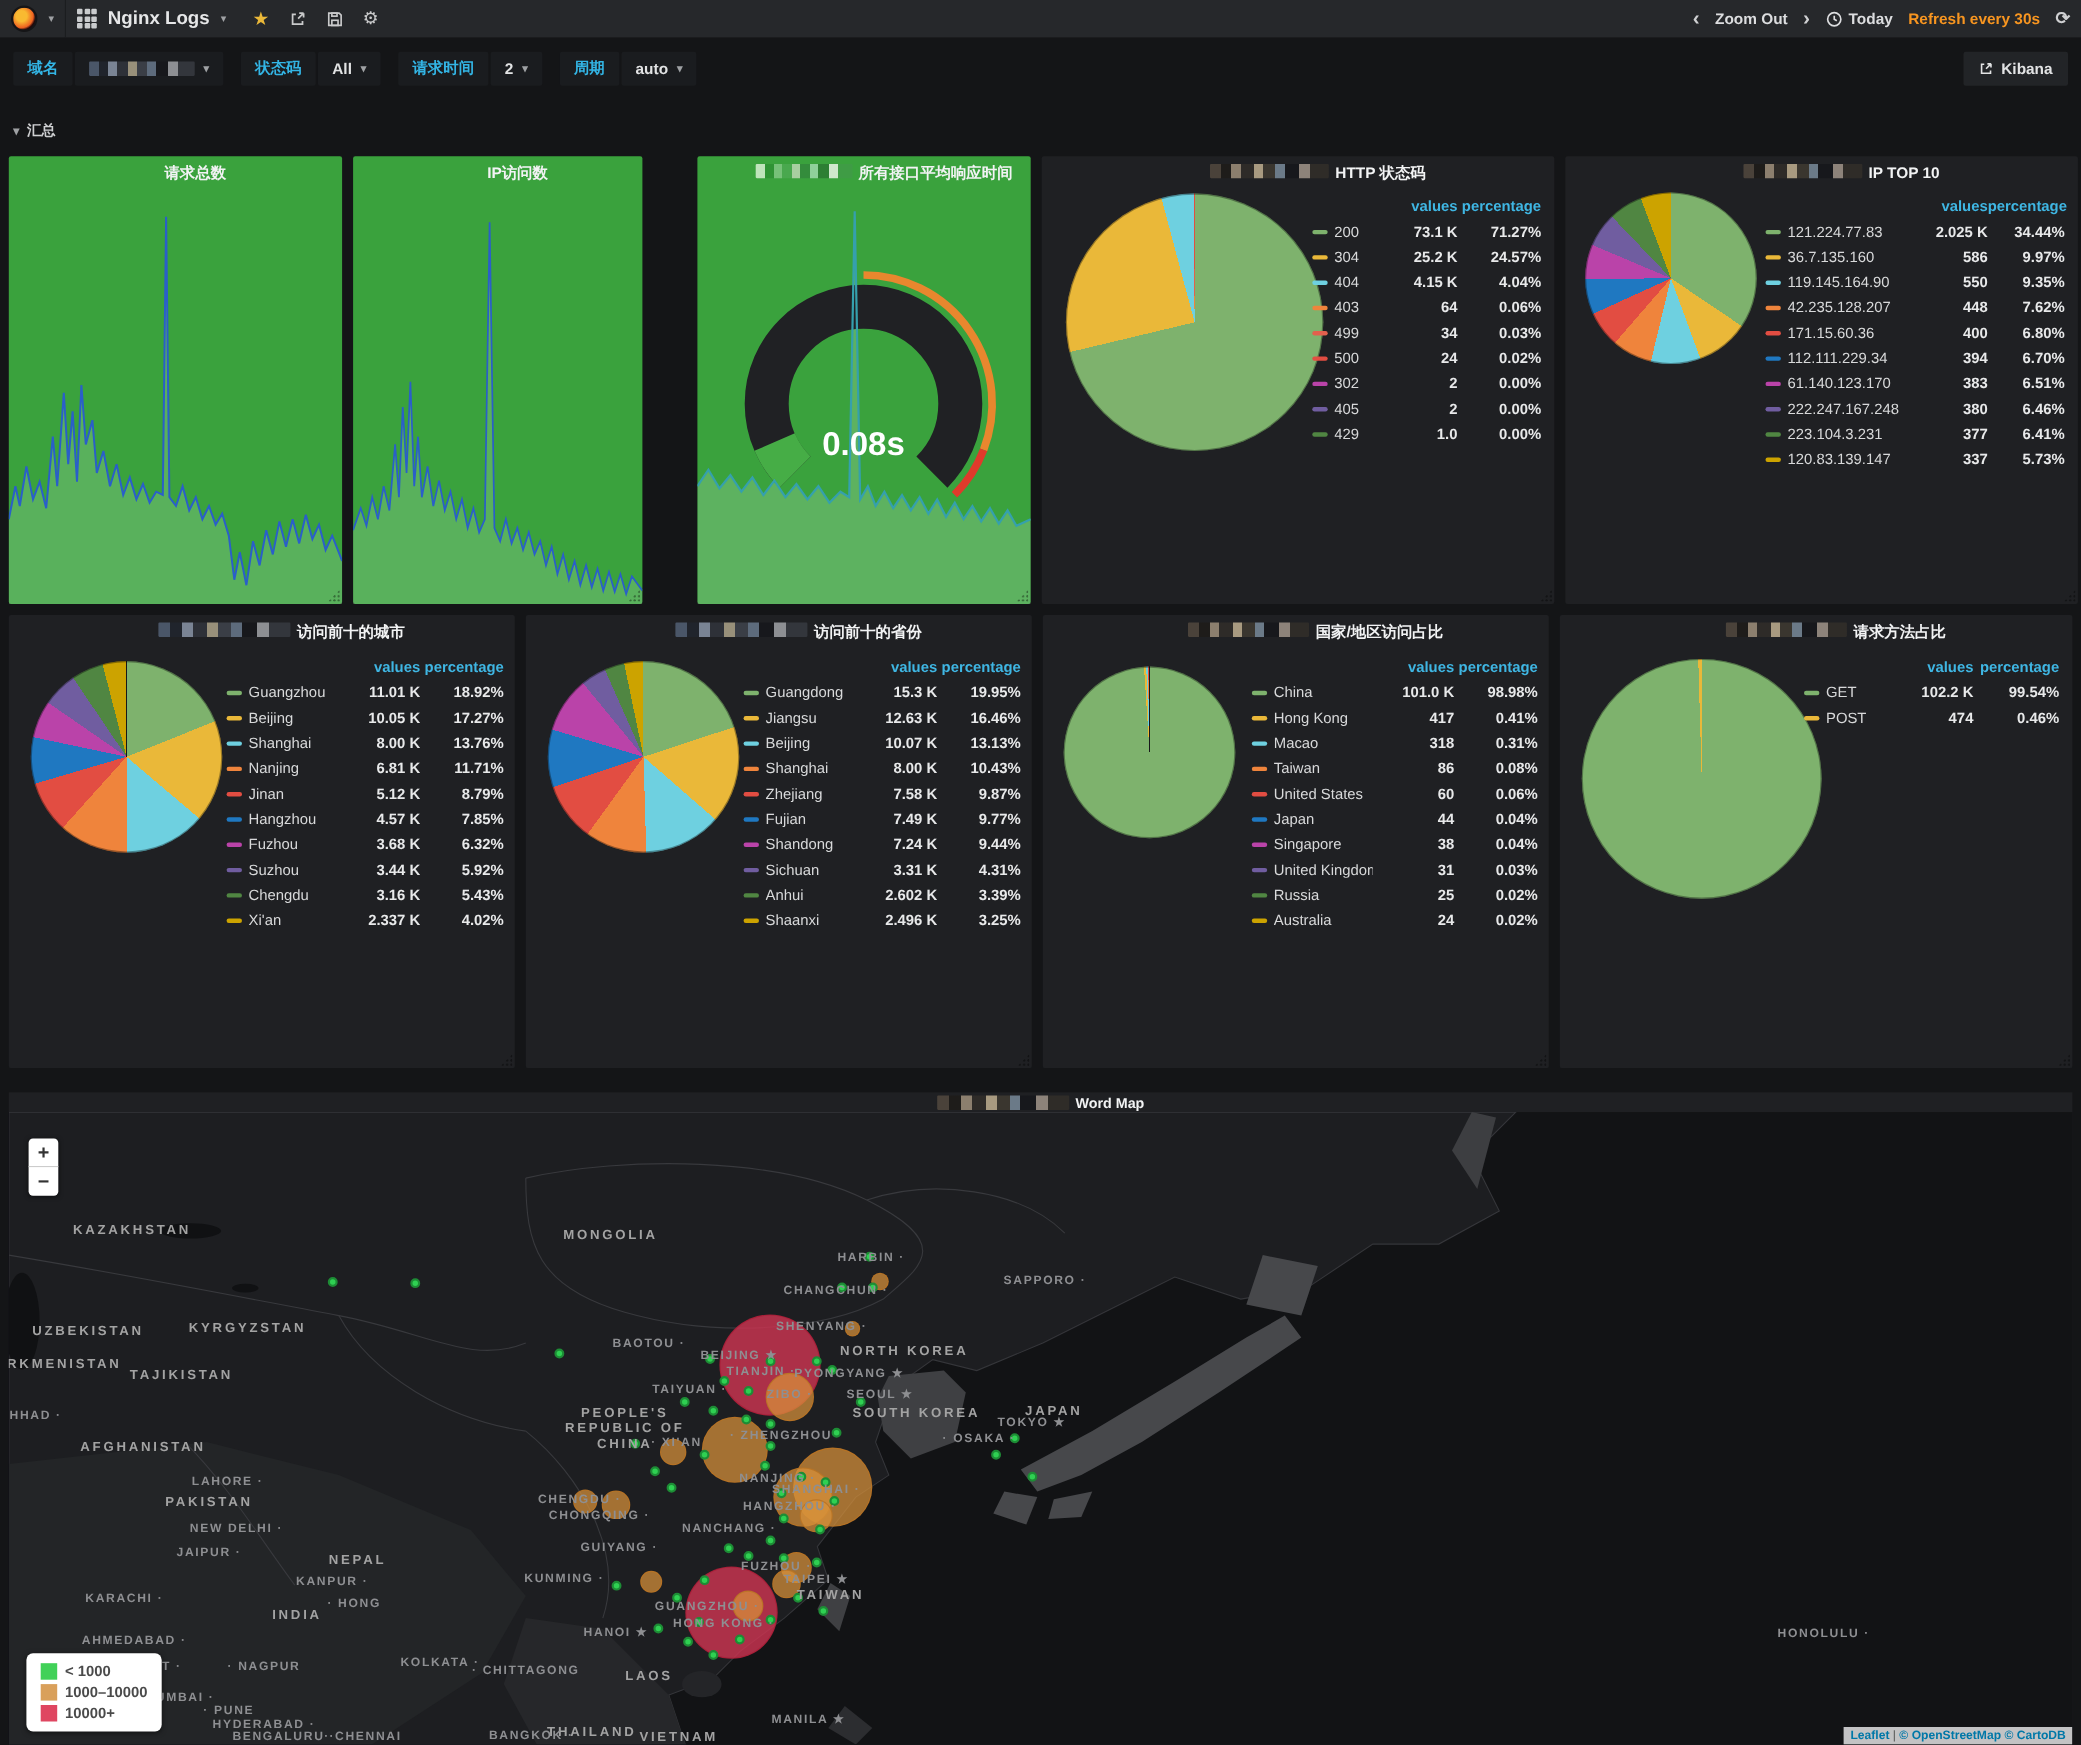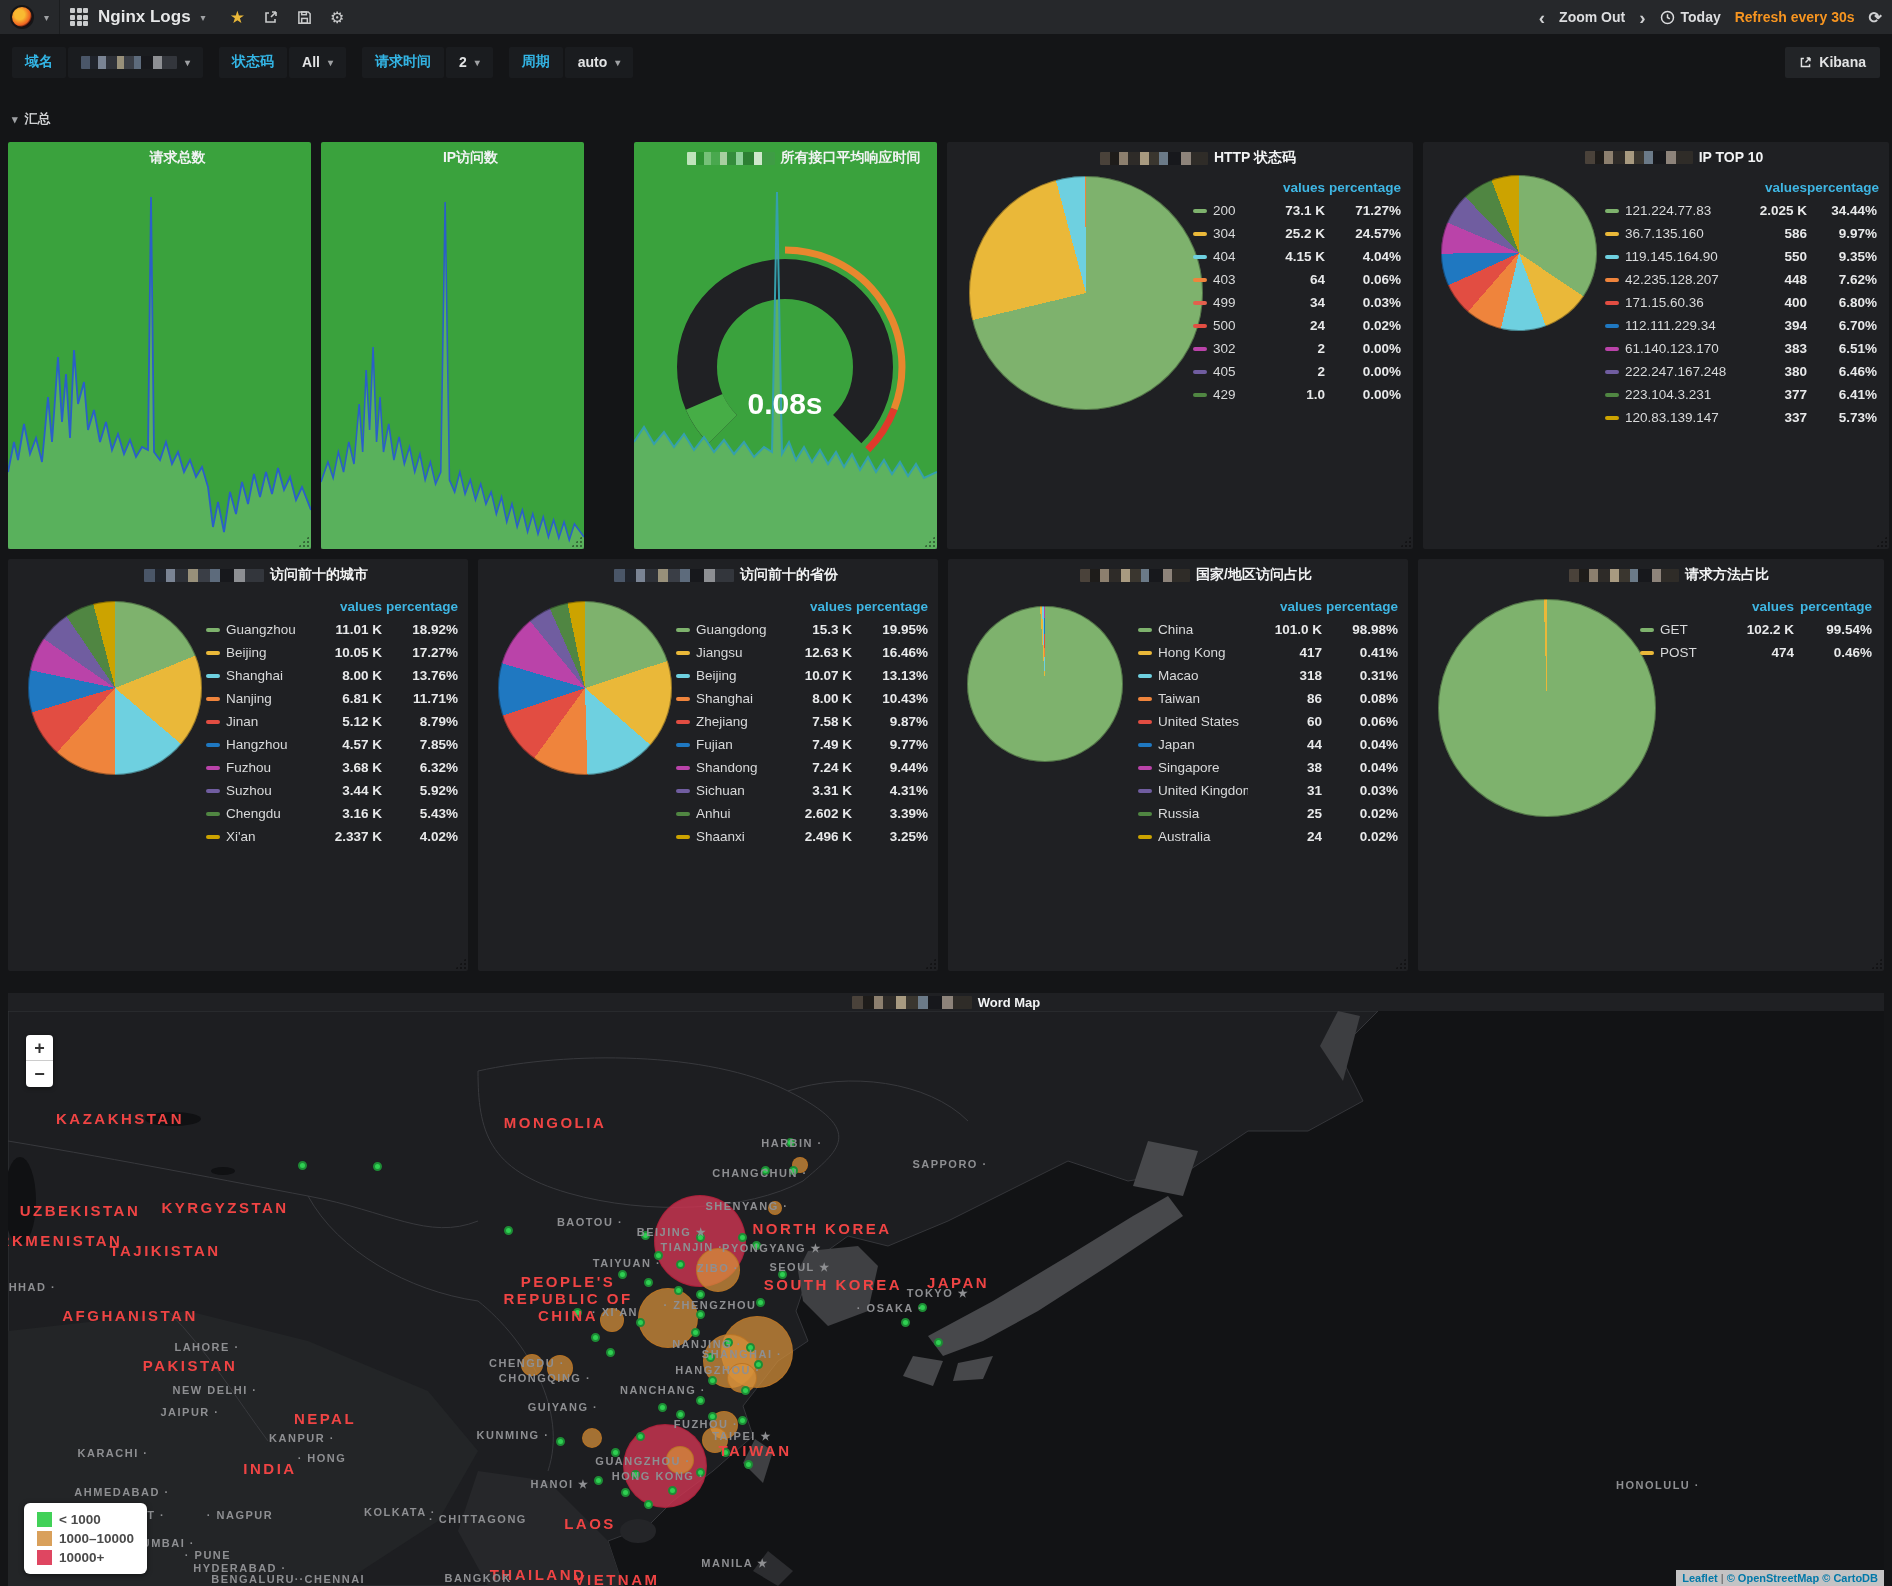--- a/index.html
+++ b/index.html
@@ -37,21 +37,21 @@
   #kibana-btn{margin-left:auto;height:31px;background:#222427;border-radius:2px;display:flex;
     align-items:center;gap:7px;padding:0 14px;font-size:14px;font-weight:bold;color:#e2e3e4;}
   
   #row-header{position:absolute;left:12px;top:110px;display:flex;align-items:center;gap:7px;
     font-size:13px;font-weight:bold;color:#cfd0d2;}
   #row-header .caret{font-size:11px;}
   
   .panel{position:absolute;background:#1f2023;border-radius:2px;}
   .panel.green{background:#3aa23d;}
   .ptitle{position:absolute;left:0;right:0;top:7px;text-align:center;font-size:14px;font-weight:bold;
-    color:#f2f3f4;z-index:5;display:flex;justify-content:center;align-items:center;gap:6px;padding-left:36px;}
+    color:#f2f3f4;z-index:5;display:flex;justify-content:center;gap:6px;padding-left:36px;}
   .bignum{position:absolute;left:0;right:0;top:192px;text-align:center;font-size:46px;font-weight:bold;
     color:#fff;z-index:4;text-shadow:0 0 6px rgba(0,0,0,.15);}
   .spark{position:absolute;left:0;top:0;width:100%;height:100%;}
   .rsz{position:absolute;right:2px;bottom:2px;width:11px;height:11px;
     background-image:radial-gradient(rgba(0,0,0,.4) 1px,transparent 1.2px);background-size:4px 4px;
     clip-path:polygon(100% 0,100% 100%,0 100%);}
   .pie{position:absolute;border-radius:50%;box-shadow:0 0 0 1px rgba(0,0,0,.35) inset;}
   
   .legend{position:absolute;font-size:13.5px;color:#d8d9da;z-index:6;}
   .lg-hdr,.lg-row{display:grid;grid-template-columns:20px 1fr var(--v,70px) var(--p,78px);
@@ -60,21 +60,21 @@
   .lg-row .sw{width:14px;height:4px;border-radius:2px;}
   .lg-row .lb{text-align:left;white-space:nowrap;overflow:hidden;}
   .lg-row .vl,.lg-row .pc{text-align:right;font-weight:bold;color:#e8e9ea;}
   
   #map-panel{position:absolute;left:8px;top:993px;width:1876px;height:593px;background:#1f2023;}
   #map-title{position:absolute;left:0;right:0;top:2px;text-align:center;font-size:13px;font-weight:bold;
     color:#f2f3f4;z-index:20;display:flex;justify-content:center;align-items:center;gap:6px;}
   #map-canvas{position:absolute;left:0;top:18px;width:1876px;height:575px;background:#121315;overflow:hidden;}
   .mlabel{position:absolute;transform:translate(-50%,-50%);font-size:11px;font-weight:bold;color:#8e8f92;
     letter-spacing:1.5px;white-space:pre-line;text-align:center;z-index:8;}
-  .mlabel.country{color:#ef4444;font-size:15px;letter-spacing:2.5px;}
+  .mlabel.country{color:#a3a3a3;font-size:12px;letter-spacing:2.5px;}
   .mc{position:absolute;border-radius:50%;z-index:6;}
   .mc.red{background:rgba(209,52,82,.8);border:1px solid rgba(170,30,55,.9);}
   .mc.orange{background:rgba(216,145,58,.72);border:1px solid rgba(185,115,35,.9);}
   .mc.green{width:9px;height:9px;background:#2fd052;border:2px solid #1d8c35;z-index:7;}
   #map-zoom{position:absolute;left:18px;top:24px;width:27px;background:#fff;border-radius:4px;
     box-shadow:0 1px 4px rgba(0,0,0,.5);z-index:30;text-align:center;font-size:18px;font-weight:bold;color:#333;}
   #map-zoom div{height:26px;line-height:26px;}
   #map-zoom div:first-child{border-bottom:1px solid #ccc;}
   #map-legend{position:absolute;left:16px;bottom:12px;background:#fff;border-radius:6px;padding:9px 13px;
     box-shadow:0 1px 5px rgba(0,0,0,.5);z-index:30;display:flex;flex-direction:column;gap:4px;}

